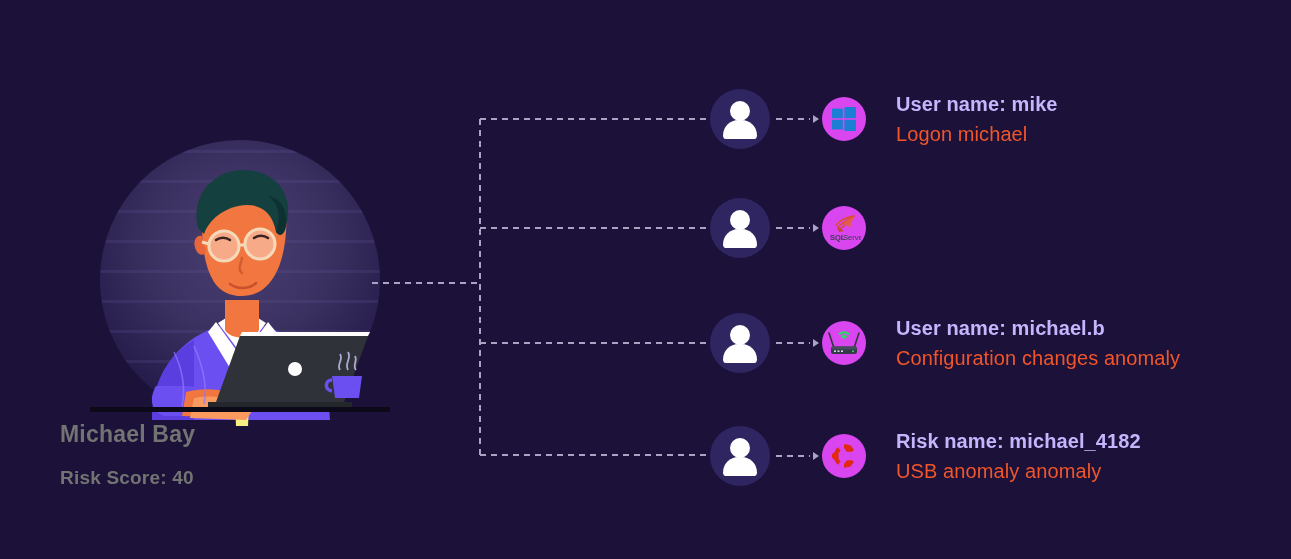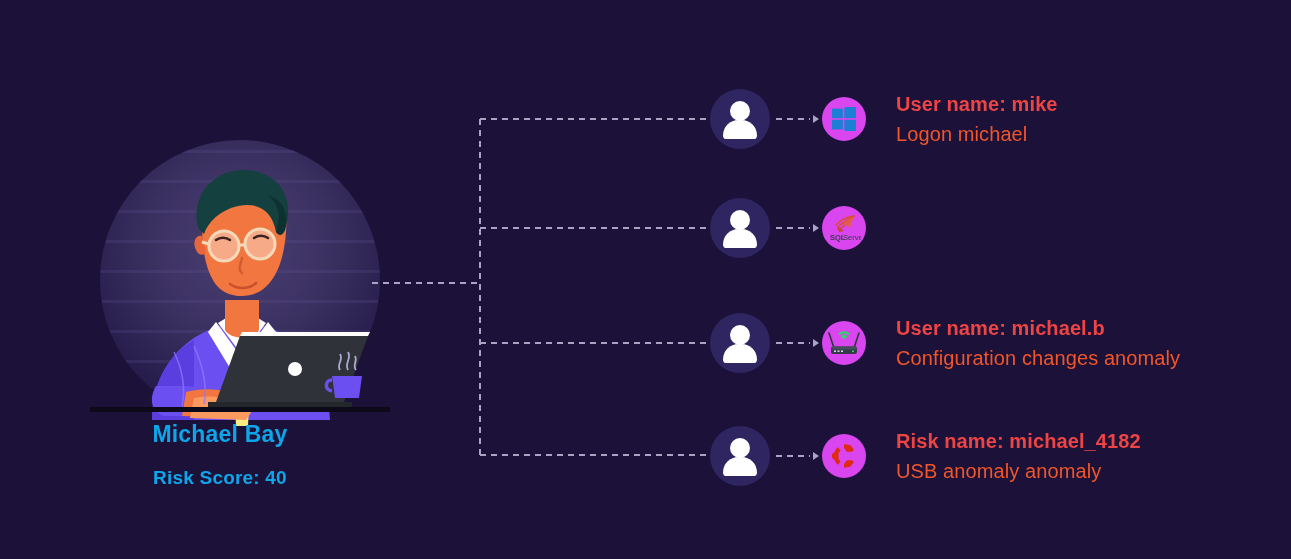--- a/index.html
+++ b/index.html
@@ -10,21 +10,21 @@
     font-family:"Liberation Sans","DejaVu Sans",sans-serif;
     overflow:hidden;
     position:relative;
   }
   #stage{position:absolute;left:0;top:0;width:1291px;height:559px;}
 
   
   .person-block{position:absolute;left:90px;top:140px;width:300px;height:360px;}
   .person-caption{
     position:absolute;left:60px;top:420px;width:320px;
-    text-align:center;color:#0ea5e9;
+    color:#737373;
   }
   .person-name{font-size:23px;font-weight:700;letter-spacing:.2px;line-height:1.25;}
   .person-risk{font-size:19px;font-weight:700;letter-spacing:.2px;line-height:1.35;margin-top:16px;}
 
   
   .tree{position:absolute;left:0;top:0;width:1291px;height:559px;pointer-events:none;}
 
   
   .row{position:absolute;left:710px;height:76px;display:flex;align-items:center;}
   .row-1{top:81px;}
@@ -58,21 +58,21 @@
   }
 
   .app-icon{
     width:44px;height:44px;border-radius:50%;background:#d946ef;
     flex:0 0 44px;margin-left:2px;
     display:flex;align-items:center;justify-content:center;overflow:hidden;
   }
 
   .labels{margin-left:30px;}
   .uname{
-    font-size:20px;font-weight:700;color:#ef4444;
+    font-size:20px;font-weight:700;color:#c4b5fd;
     letter-spacing:.1px;line-height:1.3;white-space:nowrap;
   }
   .anom{
     font-size:20px;font-weight:400;color:#f1552a;
     letter-spacing:.1px;line-height:1.35;margin-top:4px;white-space:nowrap;
   }
 </style>
 </head>
 <body>
 

